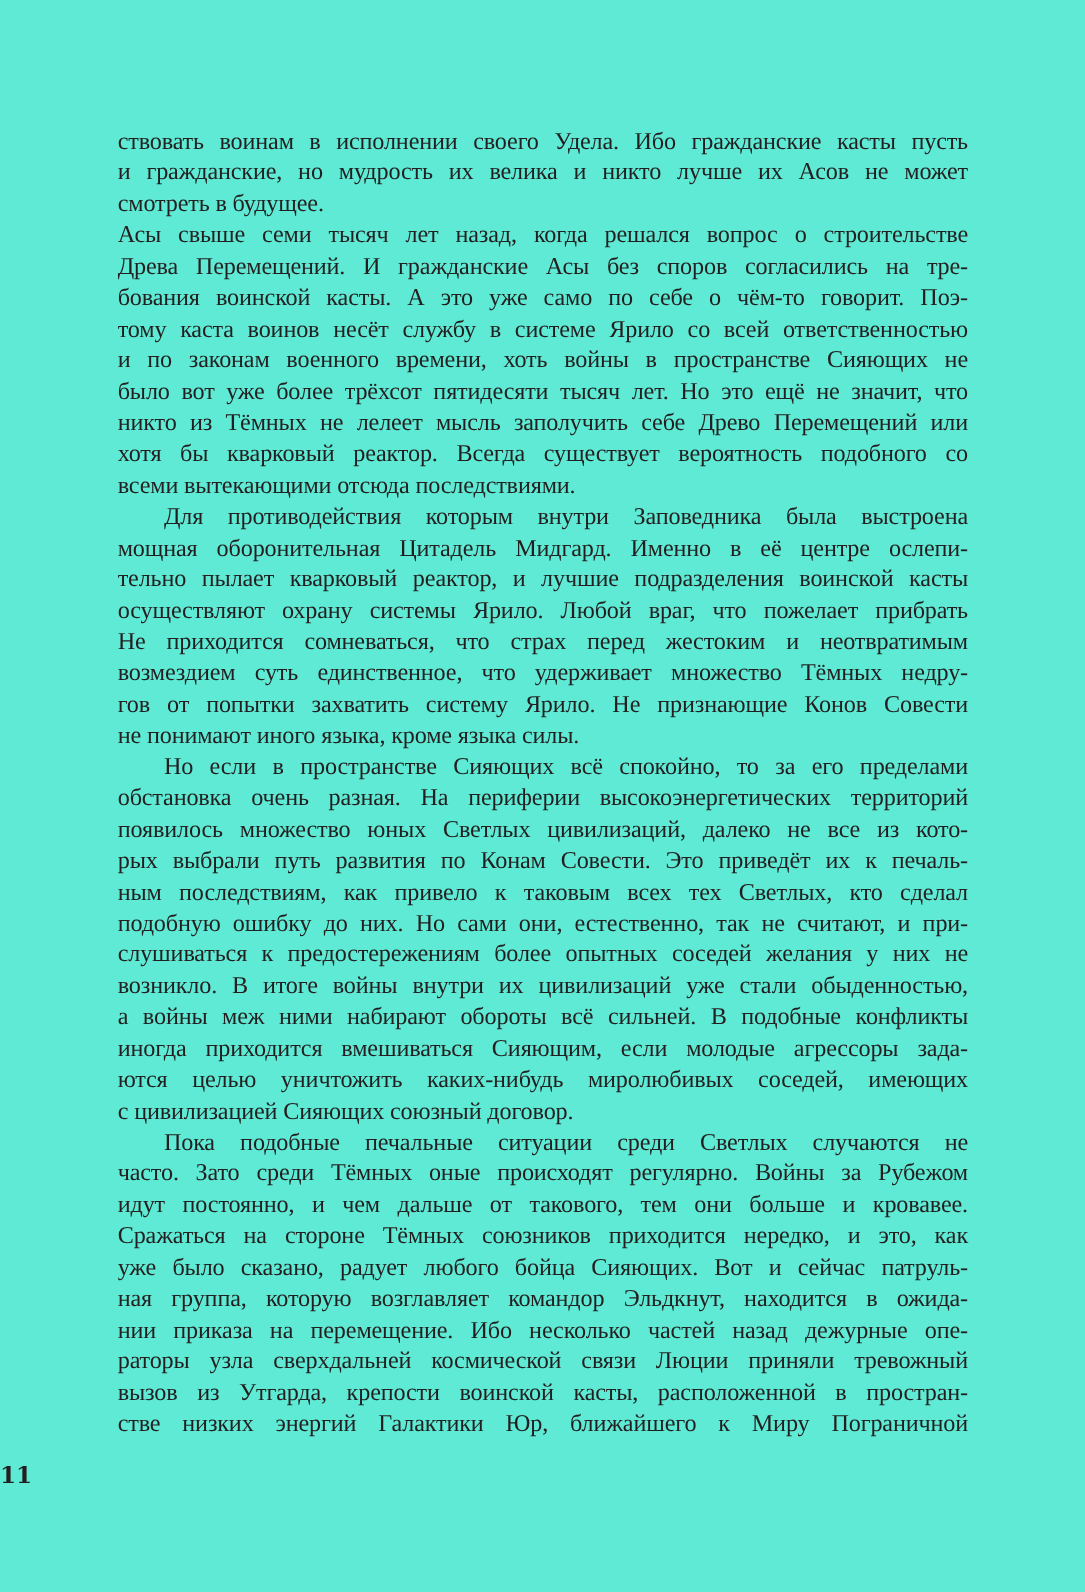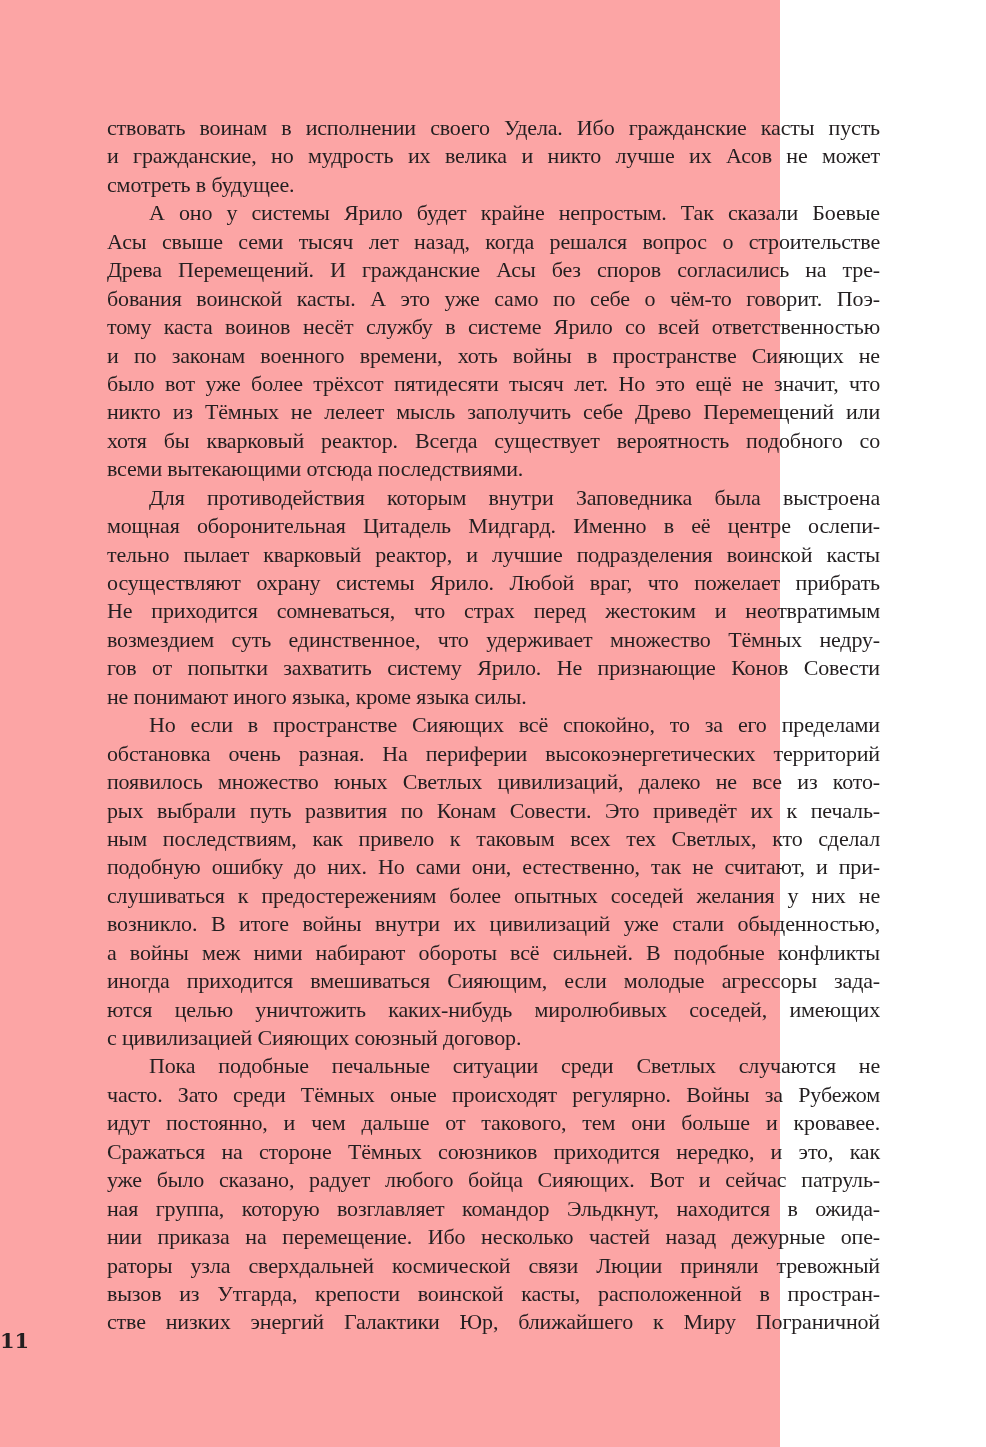--- a/index.html
+++ b/index.html
@@ -1,17 +1,17 @@
 <!DOCTYPE html>
 <html><head>
 <meta charset="utf-8">
 <style>
   html, body { margin: 0; padding: 0; background: #ffffff; }
   body { width: 986px; height: 1447px; position: relative; overflow: hidden; }
-  .page { position: absolute; left: 0; top: 0; width: 780px; height: 1447px; background: #fca5a5; text-decoration: underline; }
+  .page { position: absolute; left: 0; top: 0; width: 986px; height: 1447px; background: #5eead4; text-decoration: underline; }
   .text-block {
     position: absolute; left: 107px; top: 114px; width: 773px;
     font-family: "Liberation Serif", "DejaVu Serif", serif;
     font-size: 22px; line-height: 28.45px; color: #231f20;
   }
   .line {
     display: block; height: 28.45px; white-space: nowrap; overflow: visible;
     text-align: justify; text-align-last: justify;
     letter-spacing: -0.15px;
   }
@@ -27,21 +27,20 @@
 <body>
 
 <div class="page">
   <div class="text-block" id="text-block">
       <div class="paragraph">
         <span class="line">ствовать воинам в исполнении своего Удела. Ибо гражданские касты пусть</span>
         <span class="line">и гражданские, но мудрость их велика и никто лучше их Асов не может</span>
         <span class="line last">смотреть в будущее.</span>
       </div>
       <div class="paragraph">
-        <span class="line indent">А оно у системы Ярило будет крайне непростым. Так сказали Боевые</span>
         <span class="line">Асы свыше семи тысяч лет назад, когда решался вопрос о строительстве</span>
         <span class="line">Древа Перемещений. И гражданские Асы без споров согласились на тре-</span>
         <span class="line">бования воинской касты. А это уже само по себе о чём-то говорит. Поэ-</span>
         <span class="line">тому каста воинов несёт службу в системе Ярило со всей ответственностью</span>
         <span class="line">и по законам военного времени, хоть войны в пространстве Сияющих не</span>
         <span class="line">было вот уже более трёхсот пятидесяти тысяч лет. Но это ещё не значит, что</span>
         <span class="line">никто из Тёмных не лелеет мысль заполучить себе Древо Перемещений или</span>
         <span class="line">хотя бы кварковый реактор. Всегда существует вероятность подобного со</span>
         <span class="line last">всеми вытекающими отсюда последствиями.</span>
       </div>

